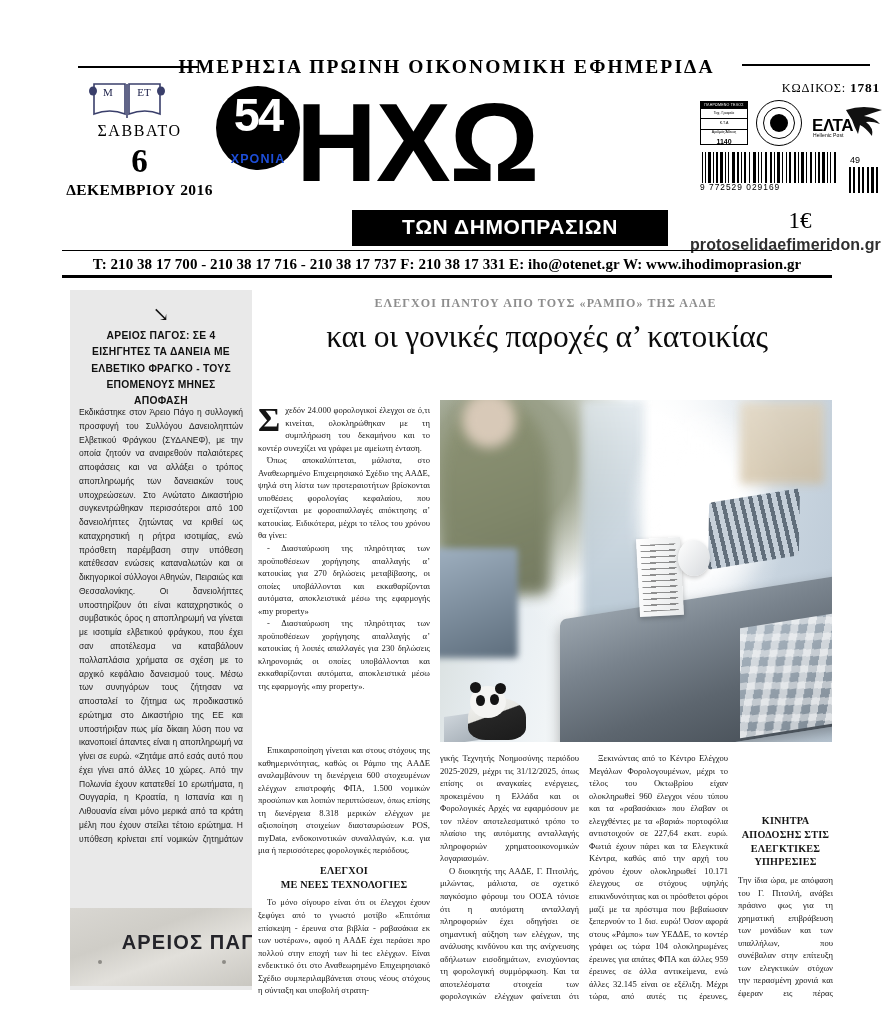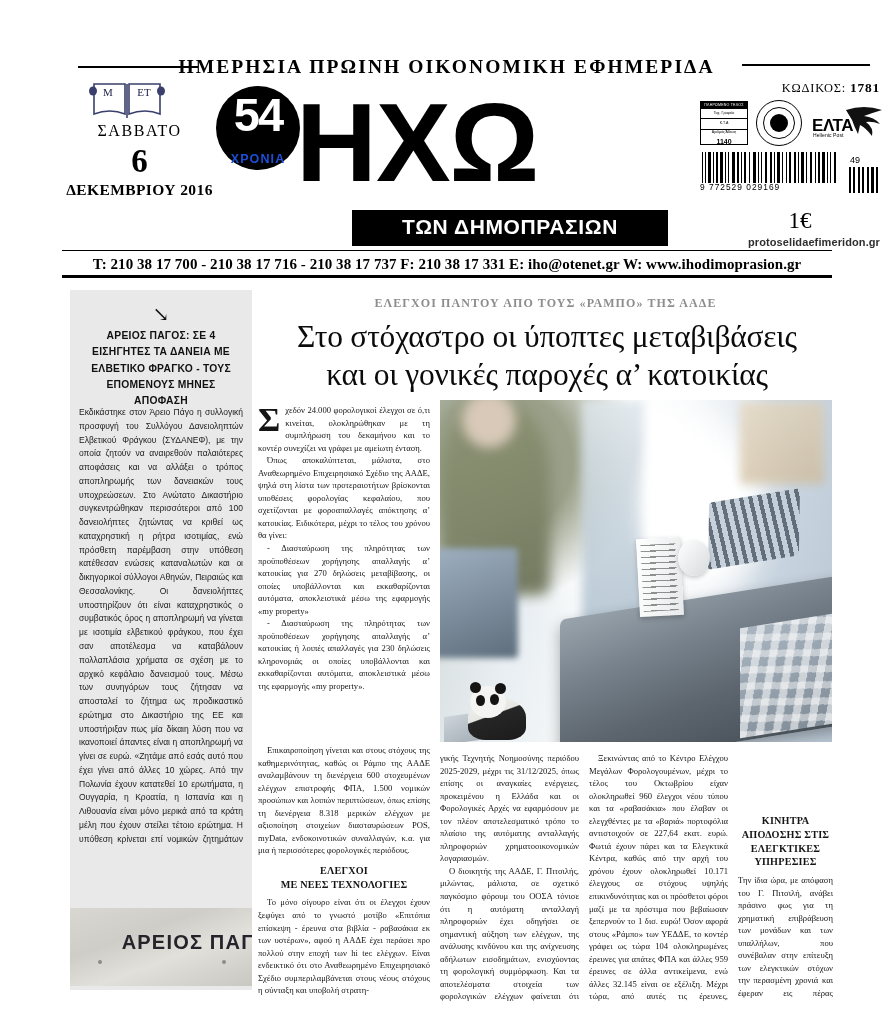--- a/index.html
+++ b/index.html
@@ -79,21 +79,21 @@
     font-family:"Liberation Sans","DejaVu Sans",sans-serif;font-size:8.4px;color:#000;letter-spacing:1px;}
   .barcode2{position:absolute;left:848px;top:158px;width:32px;height:36px;}
   .barcode2 .bars{position:absolute;left:0;top:9px;width:32px;height:26px;}
   .barcode2 .bars i{position:absolute;top:0;height:26px;background:#000;display:block;}
   .barcode2 .num{position:absolute;left:2px;top:-3px;
     font-family:"Liberation Sans","DejaVu Sans",sans-serif;font-size:9px;color:#000;}
   .price{position:absolute;left:740px;top:208px;width:120px;text-align:center;
     font-size:23px;color:#000;}
   .siteurl{position:absolute;left:690px;top:236px;width:190px;text-align:right;
     font-family:"Liberation Sans","DejaVu Sans",sans-serif;
-    font-size:11px;font-weight:700;color:#2f2f2f;letter-spacing:.1px;}
+    font-size:16px;font-weight:700;color:#2f2f2f;letter-spacing:.1px;}
 
   .contactbar{position:absolute;left:62px;top:256px;width:770px;text-align:center;
     font-size:15px;font-weight:700;color:#000;letter-spacing:.05px;}
   .hr-thick{position:absolute;left:62px;top:275px;width:770px;height:3px;background:#000;}
   .hr-thin{position:absolute;left:62px;top:250px;width:770px;height:1px;background:#000;}
 
   
   .sidebar{position:absolute;left:70px;top:290px;width:182px;height:700px;background:#e9e9e9;}
   .arrow{position:absolute;left:0;top:12px;width:182px;text-align:center;font-size:20px;color:#111;}
   .side-head{position:absolute;left:10px;top:38px;width:162px;text-align:center;
@@ -323,21 +323,20 @@
     </div>
   </div>
   <div class="ap-photo">
     <div class="dot1"></div>
     <div class="dot2"></div>
     <div class="txt">ΑΡΕΙΟΣ ΠΑΓΟΣ</div>
   </div>
 
   <div class="overline">ΕΛΕΓΧΟΙ ΠΑΝΤΟΥ ΑΠΟ ΤΟΥΣ «ΡΑΜΠΟ» ΤΗΣ ΑΑΔΕ</div>
   <div class="headline">
-    <div>Στο στόχαστρο οι ύποπτες μεταβιβάσεις</div>
     <div>και οι γονικές παροχές α’ κατοικίας</div>
   </div>
 
   <div class="photo">
     <div class="ph-bg"></div>
     <div class="ph-door"></div>
     <div class="ph-glow"></div>
     <div class="ph-poster"></div>
     <div class="ph-person"></div>
     <div class="ph-head"></div>

